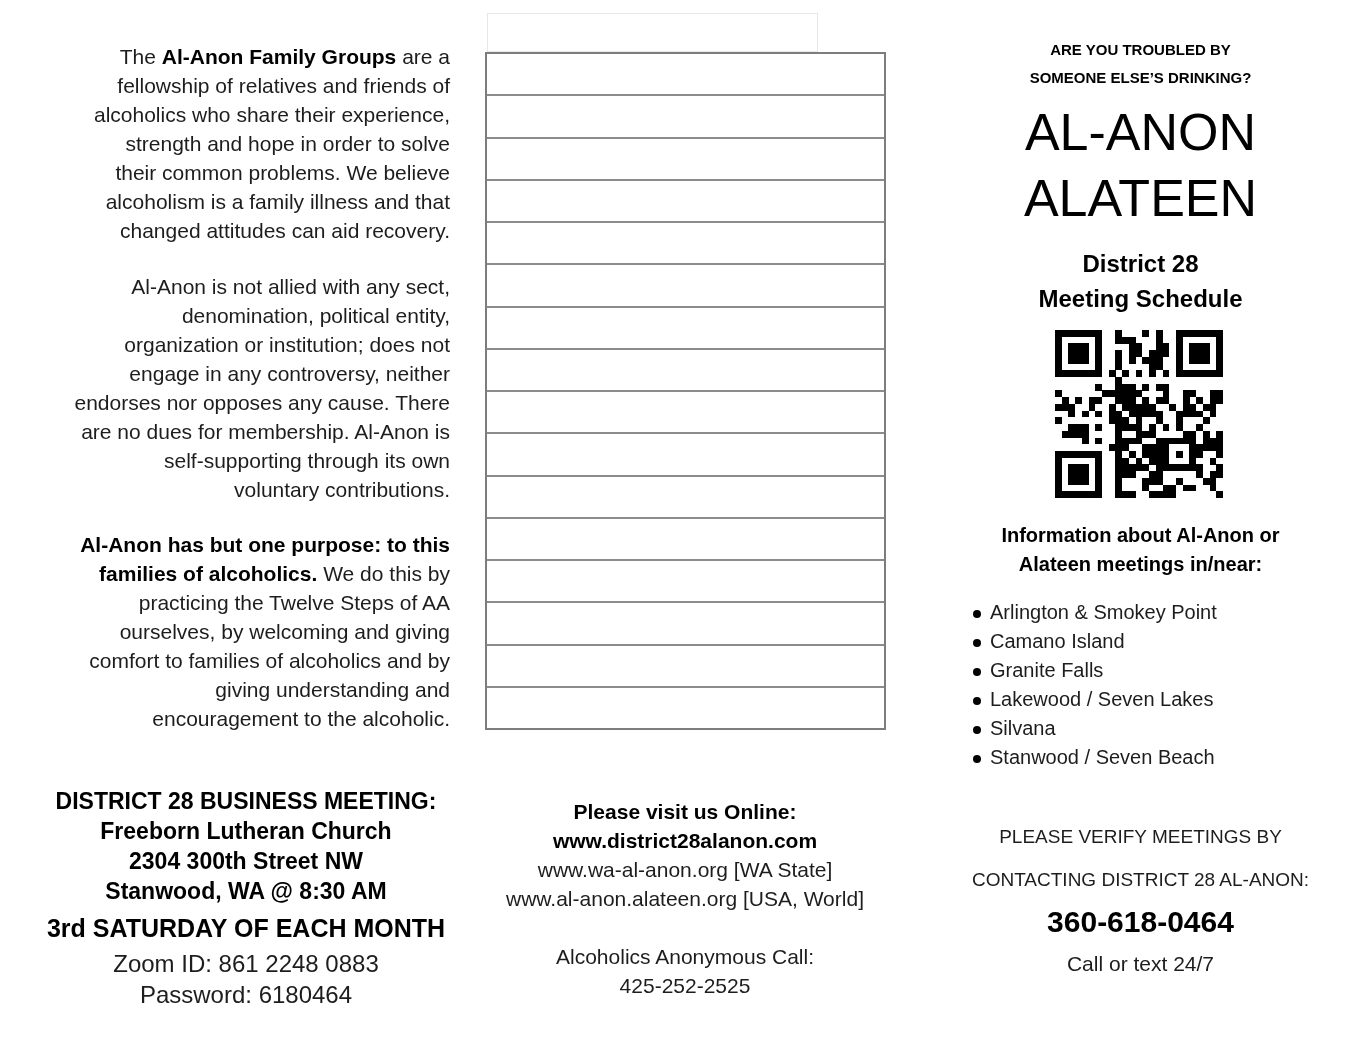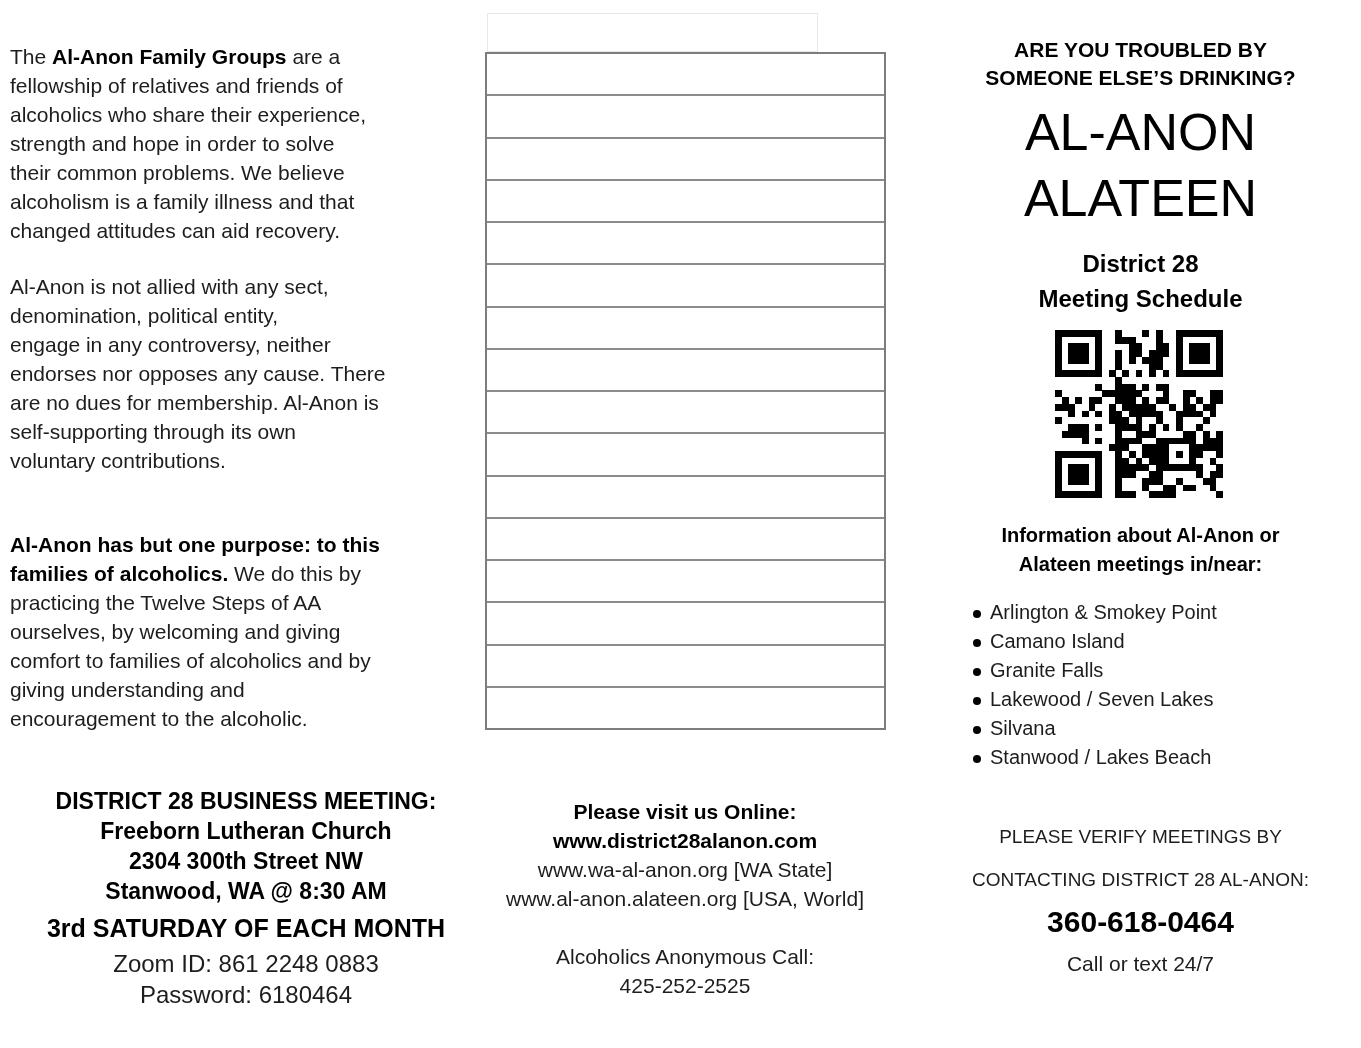--- a/index.html
+++ b/index.html
@@ -8,42 +8,42 @@
     --faint_box_border:#e8e8e8; --qr_dark:#000000; --page_bg:#ffffff;
   }
   html,body{margin:0;padding:0;background:#fff;}
   .page{
     position:relative; width:1361px; height:1048px; overflow:hidden;
     background:var(--page_bg); color:var(--text);
     font-family:"Liberation Sans", sans-serif;
   }
   .b{font-weight:bold; color:var(--heading);}
   
-  .para{position:absolute; left:10px; width:440px; text-align:left;
+  .para{position:absolute; left:10px; width:440px; text-align:right;
         font-size:21px; line-height:29px;}
   .bm{position:absolute; left:0; top:786px; width:460px; text-align:center; color:var(--heading);padding-left:16px;}
   .bm-title,.bm-line{font-weight:bold; font-size:23px; line-height:30px;}
   .bm-schedule{font-weight:bold; font-size:25px; line-height:32px; margin-top:6px;}
   .bm-plain{font-weight:normal; color:var(--text); font-size:24px; line-height:31px;}
   .bm-zoom{margin-top:4px;}
   
   .faint-box{position:absolute; left:487px; top:13px; width:331px; height:39px;
              background:#fff; border:1px solid var(--faint_box_border); box-sizing:border-box;}
   .sched-table{position:absolute; left:485px; top:52px; width:401px; height:678px;
                box-sizing:border-box; border:2px solid var(--table_border);
                display:flex; flex-direction:column; background:#fff;}
   .sched-row{flex:1; border-bottom:2px solid var(--table_row_border);}
   .sched-row:last-child{border-bottom:none;}
   .online{position:absolute; left:460px; top:797px; width:450px; text-align:center;
           font-size:21px; line-height:29px;}
   .online .bold-line{font-weight:bold; color:var(--heading);}
   .spacer29{height:29px;}
   
   .rblock{position:absolute; left:920px; width:441px; text-align:center;}
-  .tagline{top:36px; font-weight:bold; font-size:21px; line-height:28px; color:var(--heading);}
+  .tagline{top:36px; font-weight:bold; font-size:15px; line-height:28px; color:var(--heading);}
   .big-title{top:99px; font-weight:normal; font-size:52px; line-height:66px;
              letter-spacing:0px; color:var(--heading);}
   .subtitle{top:246px; font-weight:bold; font-size:24px; line-height:35px; color:var(--heading);}
   .qr-wrap{position:absolute; left:1055px; top:330px; width:168px; height:168px;}
   .qr-wrap svg{width:100%; height:100%; shape-rendering:crispEdges; display:block;}
   .info-heading{top:521px; font-weight:bold; font-size:20px; line-height:29px; color:var(--heading);}
   .locations{position:absolute; left:973px; top:598px; font-size:20px; line-height:29px;
              text-align:left; list-style:none; margin:0; padding:0;}
   .locations li{display:flex; align-items:center; height:29px;}
   .dot{width:8px; height:8px; border-radius:50%; background:#000; margin-right:9px;
@@ -64,20 +64,21 @@
         <div><span>fellowship of relatives and friends of</span></div>
         <div><span>alcoholics who share their experience,</span></div>
         <div><span>strength and hope in order to solve</span></div>
         <div><span>their common problems. We believe</span></div>
         <div><span>alcoholism is a family illness and that</span></div>
         <div><span>changed attitudes can aid recovery.</span></div>
       </div>
     <div class="para" style="top:272px">
         <div><span>Al-Anon is not allied with any sect,</span></div>
         <div><span>denomination, political entity,</span></div>
+        <div><span>organization or institution; does not</span></div>
         <div><span>engage in any controversy, neither</span></div>
         <div><span>endorses nor opposes any cause. There</span></div>
         <div><span>are no dues for membership. Al-Anon is</span></div>
         <div><span>self-supporting through its own</span></div>
         <div><span>voluntary contributions.</span></div>
       </div>
     <div class="para" style="top:530px">
         <div><span class="b">Al-Anon has but one purpose: to this</span></div>
         <div><span class="b">families of alcoholics.</span><span> We do this by</span></div>
         <div><span>practicing the Twelve Steps of AA</span></div>
@@ -486,21 +487,21 @@
         <li>
         <span class="dot"></span>
         <span>Lakewood / Seven Lakes</span>
       </li>
         <li>
         <span class="dot"></span>
         <span>Silvana</span>
       </li>
         <li>
         <span class="dot"></span>
-        <span>Stanwood / Lakes Beach</span>
+        <span>Stanwood / Seven Beach</span>
       </li>
       </ul>
 
     <div class="rblock verify1">PLEASE VERIFY MEETINGS BY</div>
     <div class="rblock verify2">CONTACTING DISTRICT 28 AL-ANON:</div>
     <div class="rblock phone">360-618-0464</div>
     <div class="rblock phone-note">Call or text 24/7</div>
   </section>
 
 </div>

